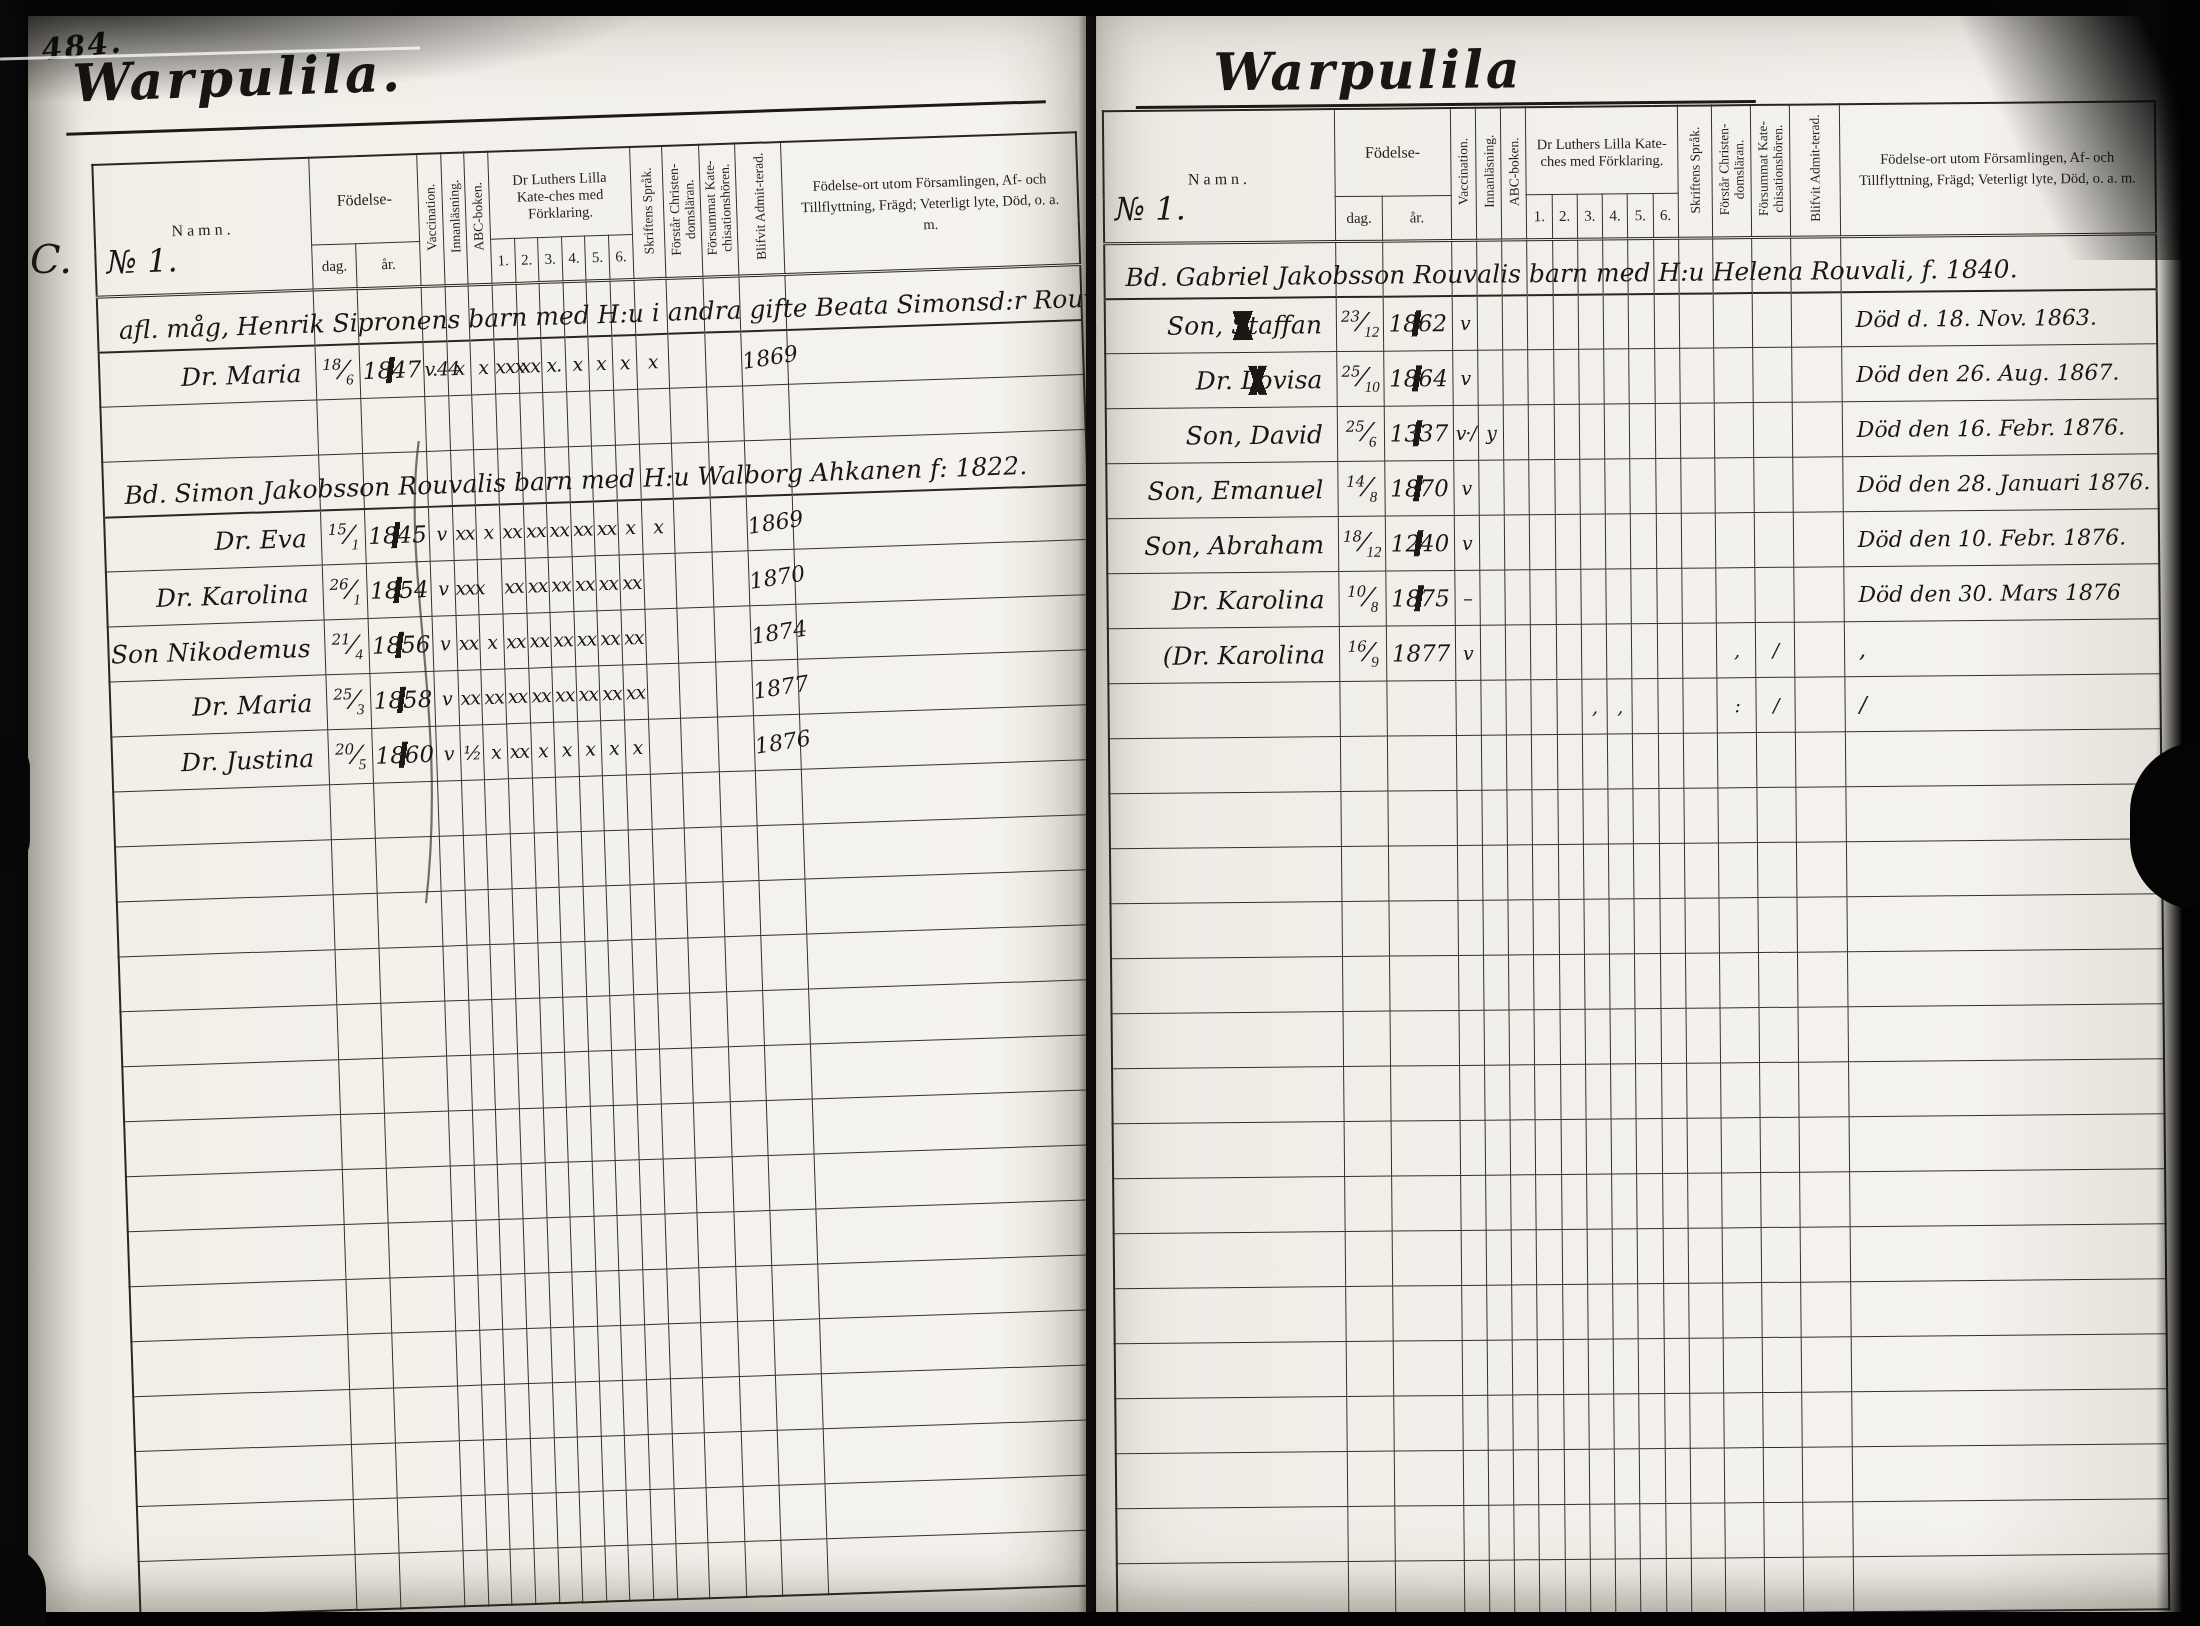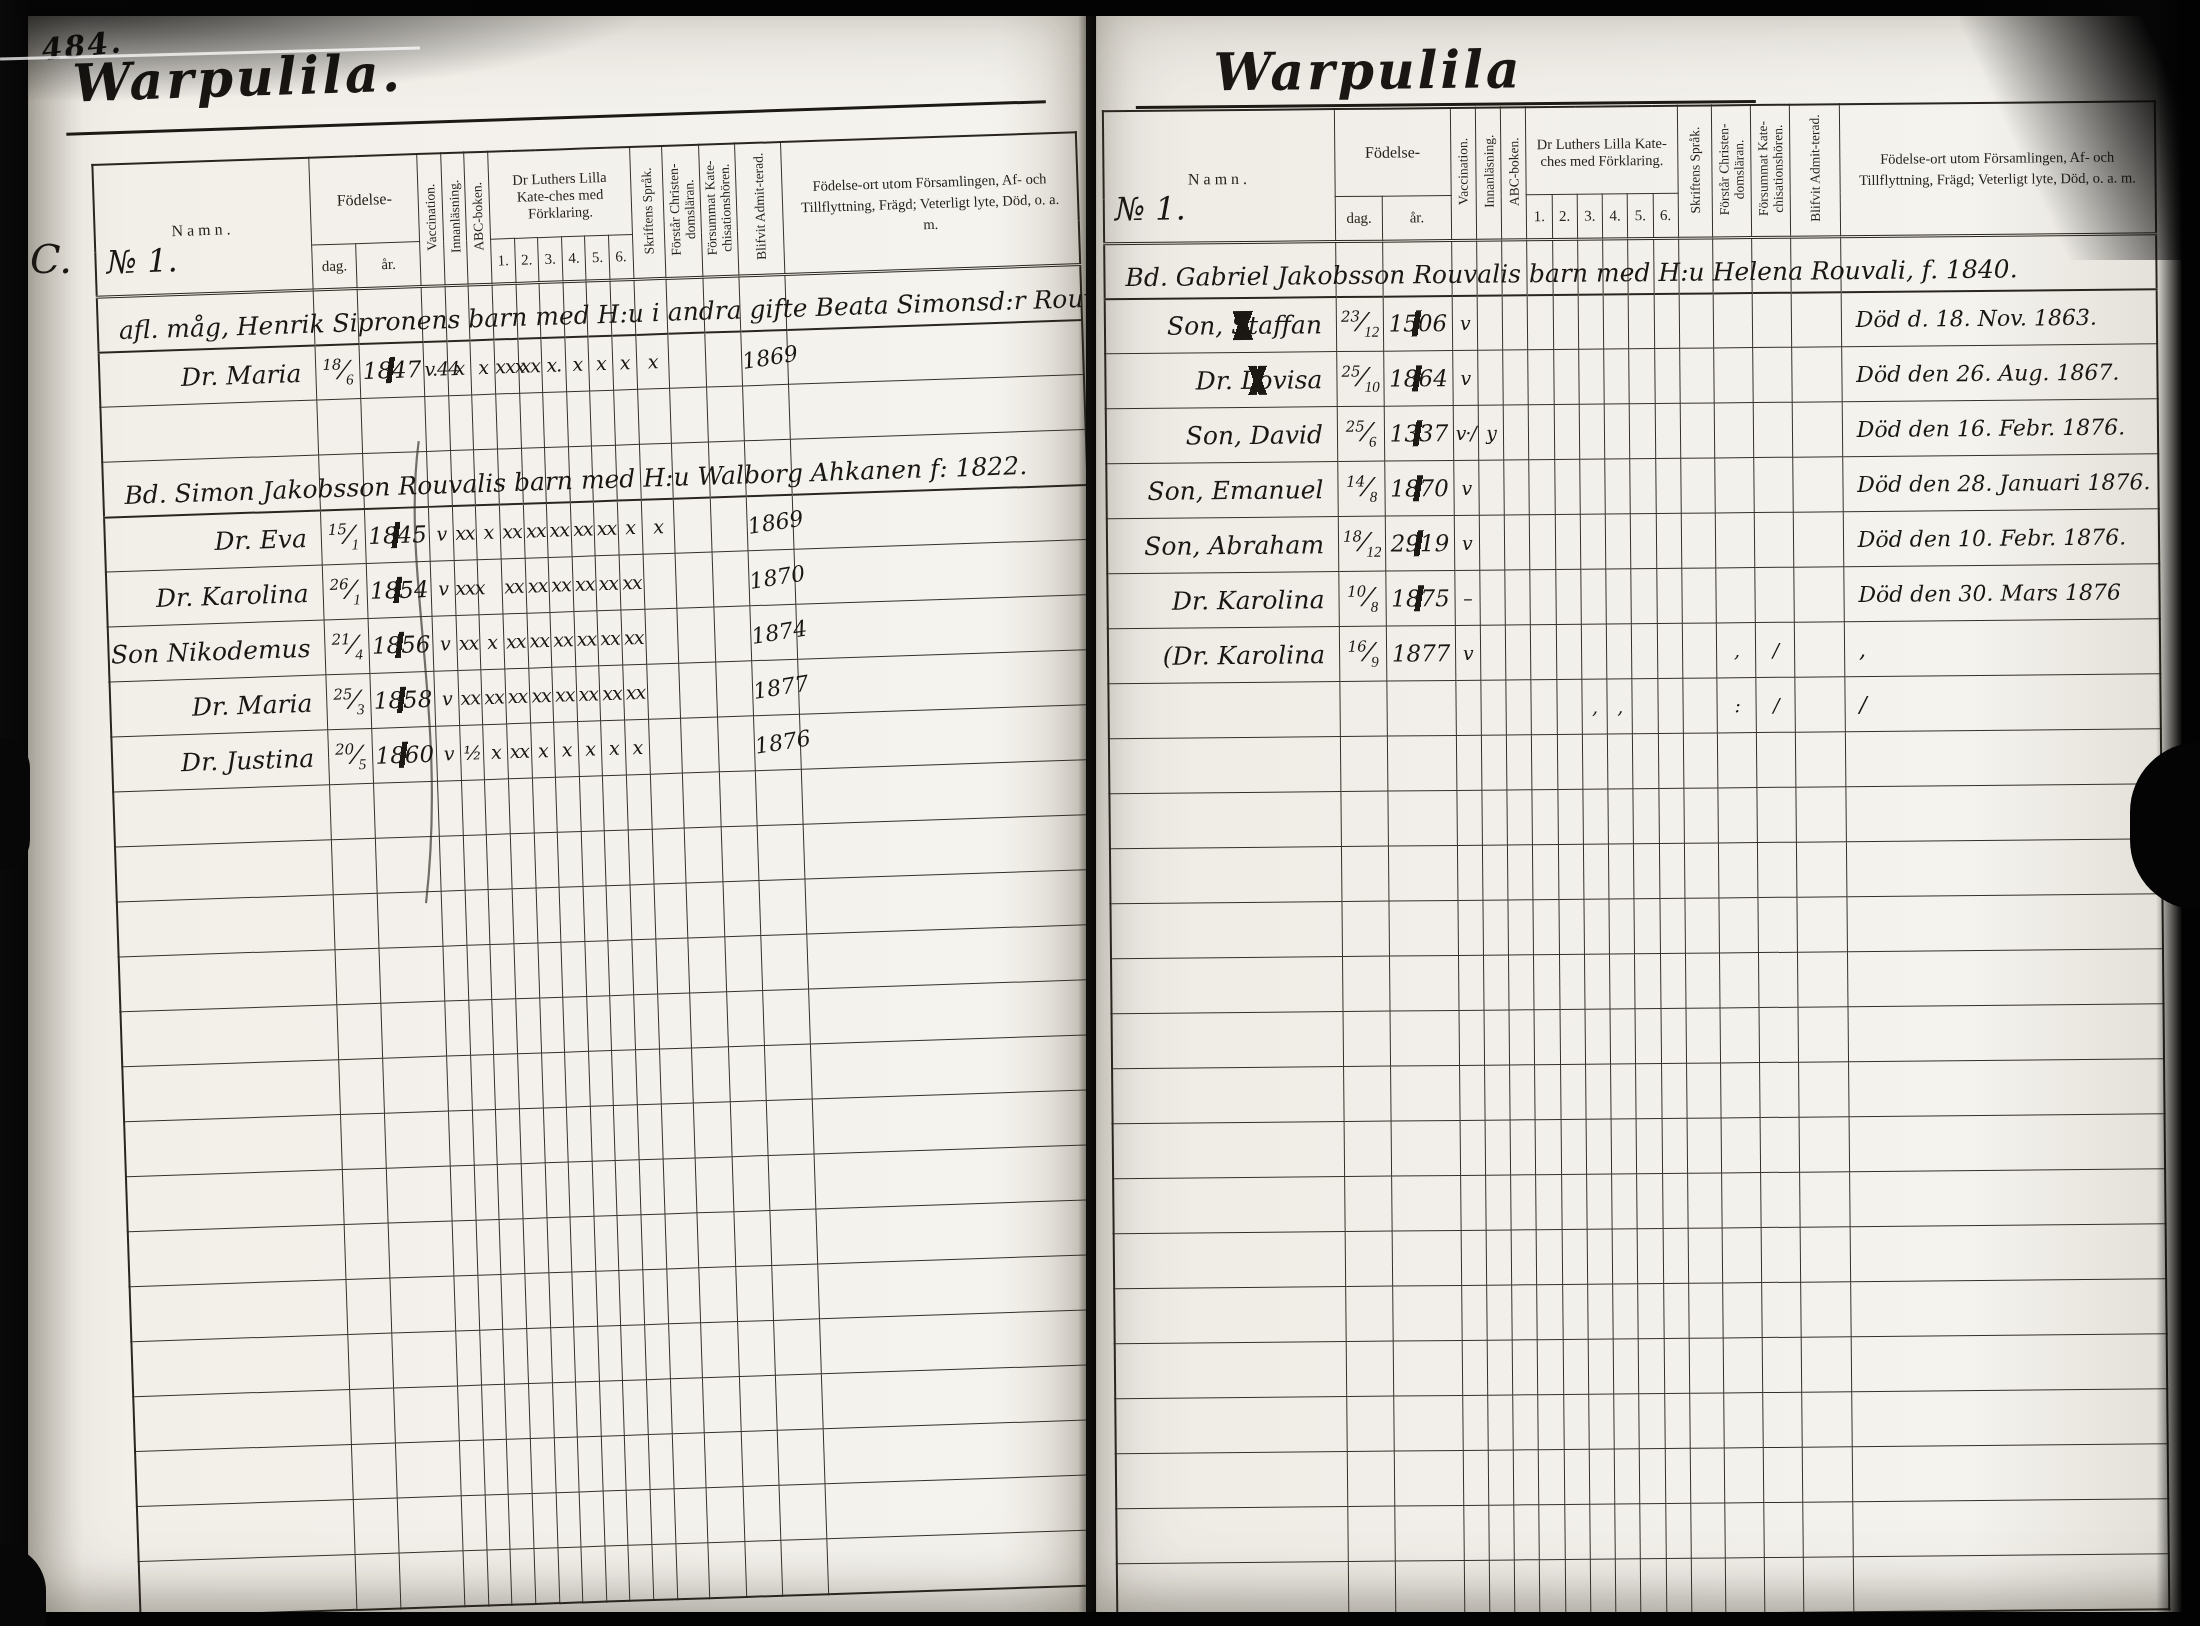--- a/index.html
+++ b/index.html
@@ -867,21 +867,21 @@
               <td class="c-skrift"></td>
               <td class="c-forstar"></td>
               <td class="c-forsummat"></td>
               <td class="c-blifvit"></td>
               <td class="c-remark"></td>
             </tr>
             <tr class="r-entry">
               <td class="c-name"><span class="hw v-name xstruck">Son, Staffan</span></td>
               <td class="c-dag"><span class="fr hw"><b>23</b>⁄<i>12</i></span></td>
               <td class="c-ar">
-                <span class="hw v-ar struck">1506</span>
+                <span class="hw v-ar struck">1862</span>
               </td>
               <td class="c-vacc">
                 <span class="hw v-vacc">v</span>
               </td>
               <td class="c-innan"></td>
               <td class="c-abc"></td>
               <td class="c-k1"></td>
               <td class="c-k2"></td>
               <td class="c-k3"></td>
               <td class="c-k4"></td>
@@ -969,21 +969,21 @@
               <td class="c-forsummat"></td>
               <td class="c-blifvit"></td>
               <td class="c-remark">
                 <span class="hw v-remark">Död den 28. Januari 1876.</span>
               </td>
             </tr>
             <tr class="r-entry">
               <td class="c-name"><span class="hw v-name">Son, Abraham</span></td>
               <td class="c-dag"><span class="fr hw"><b>18</b>⁄<i>12</i></span></td>
               <td class="c-ar">
-                <span class="hw v-ar struck">2919</span>
+                <span class="hw v-ar struck">1240</span>
               </td>
               <td class="c-vacc">
                 <span class="hw v-vacc">v</span>
               </td>
               <td class="c-innan"></td>
               <td class="c-abc"></td>
               <td class="c-k1"></td>
               <td class="c-k2"></td>
               <td class="c-k3"></td>
               <td class="c-k4"></td>

